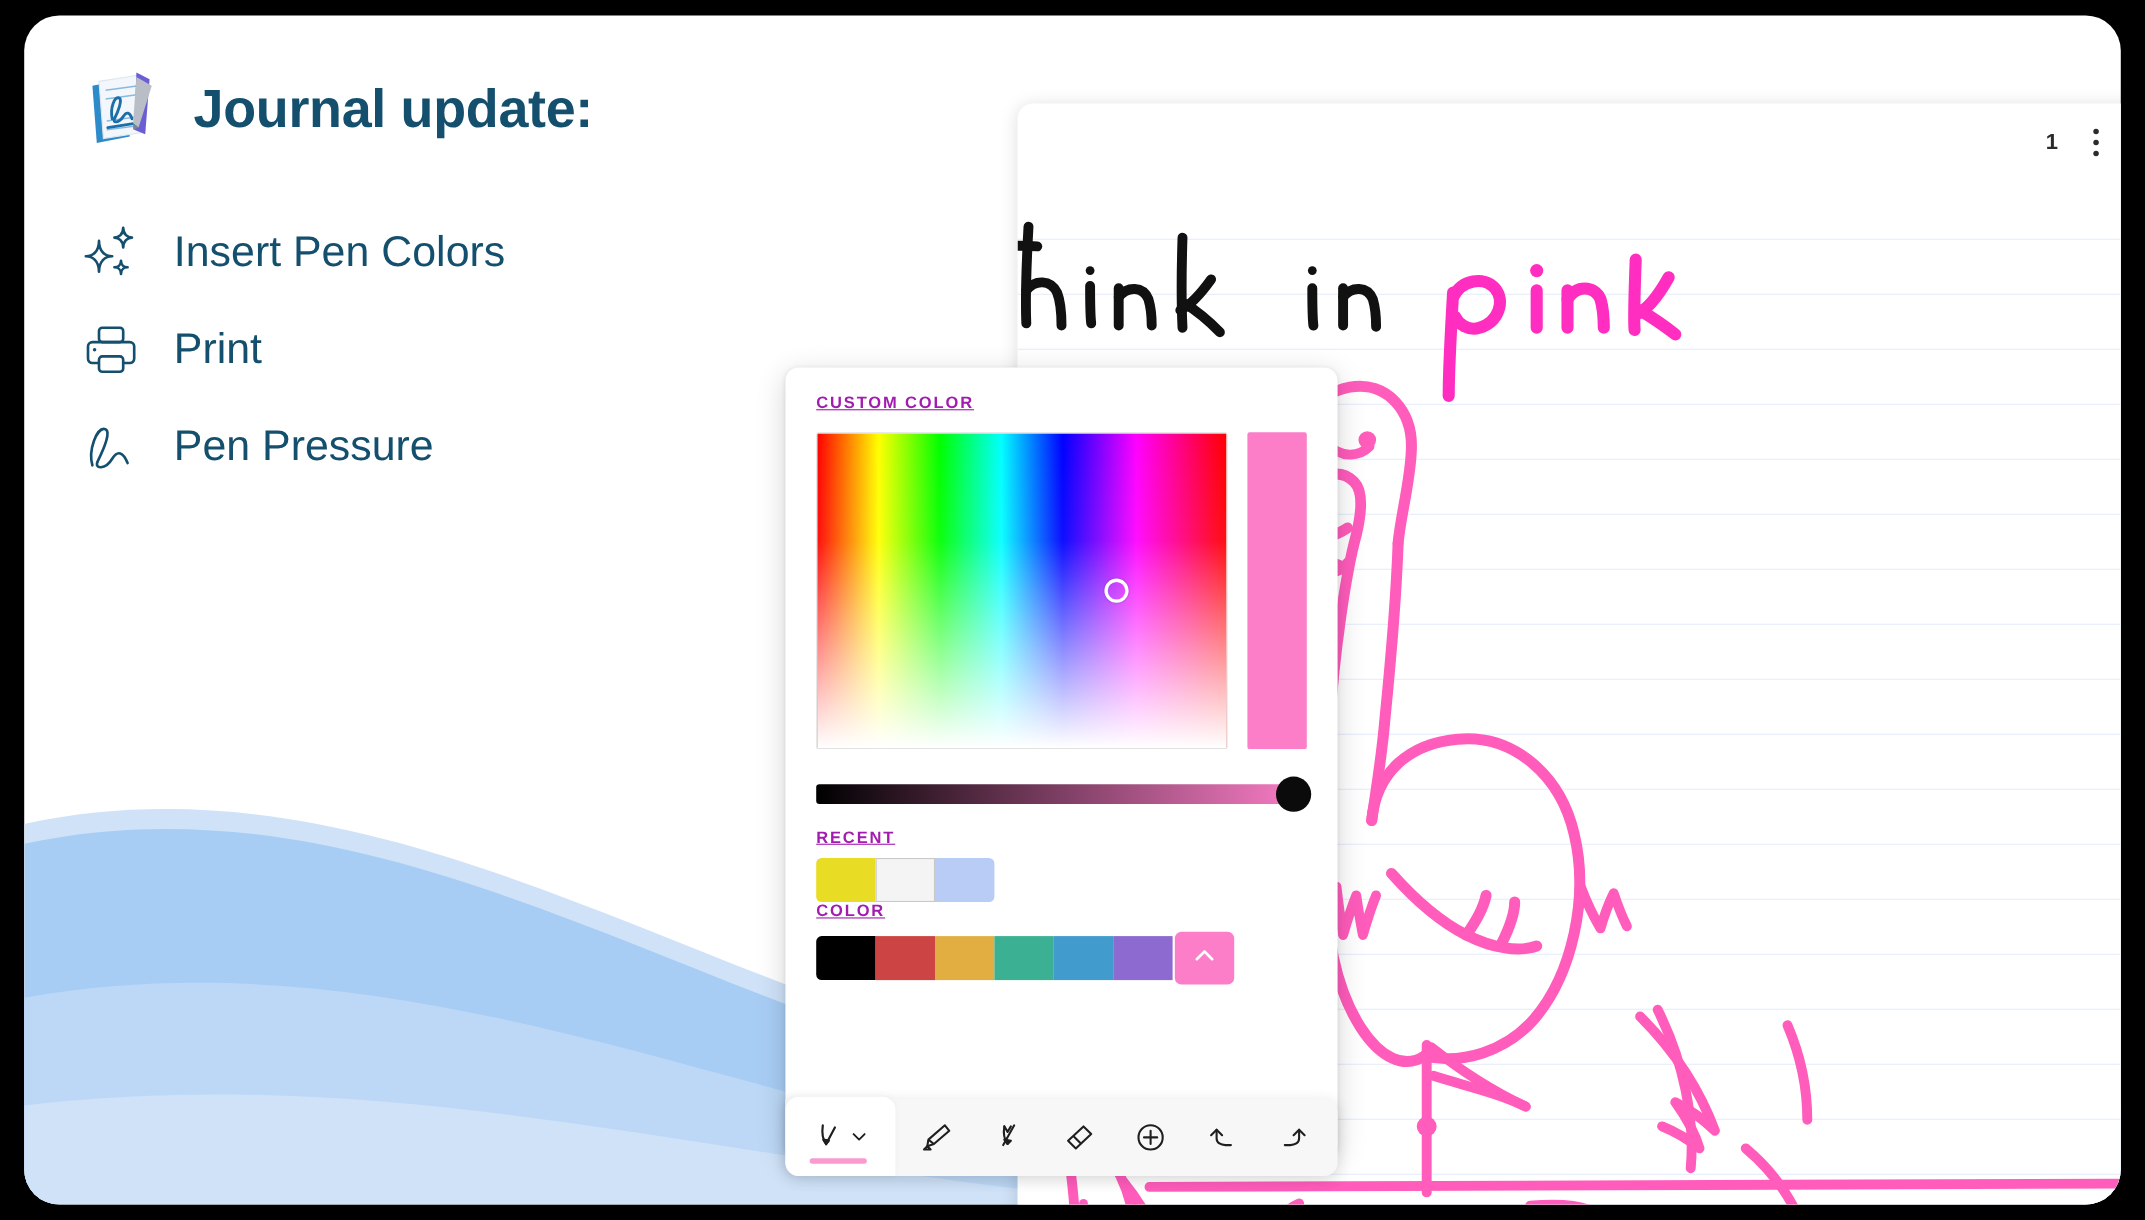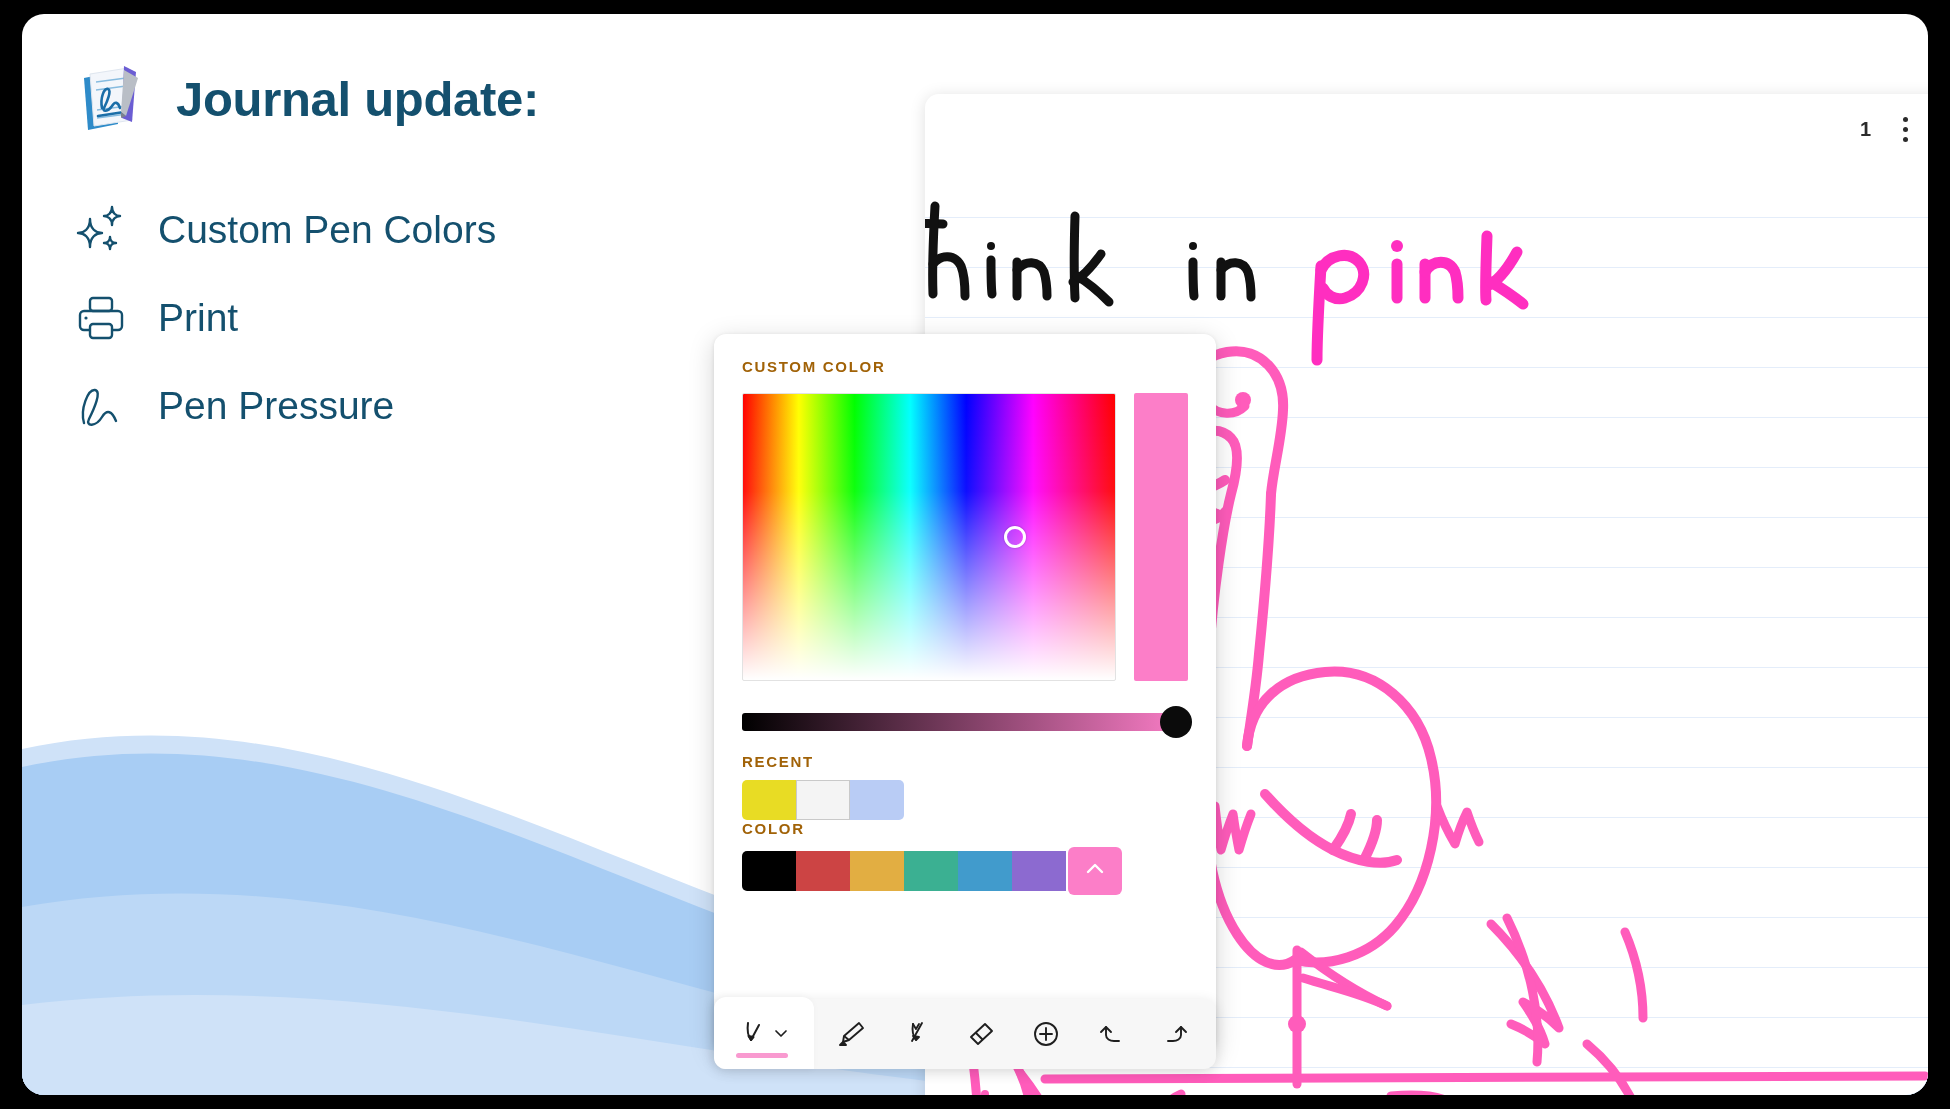--- a/index.html
+++ b/index.html
@@ -15,21 +15,21 @@
     width: 1950px; height: 1109px;
     background: #000;
   }
 
   
   .card {
     position: absolute;
     left: 22px; top: 14px;
     width: 1906px; height: 1081px;
     background: #ffffff;
-    border-radius: 22px;
+    border-radius: 32px;
     overflow: hidden;
   }
 
   
   .waves { position: absolute; left: 0; bottom: 0; width: 100%; height: 560px; }
   .waves svg { display: block; width: 100%; height: 100%; }
 
   
   .promo { position: absolute; left: 52px; top: 48px; width: 720px; z-index: 5; }
 
@@ -84,21 +84,21 @@
     left: 692px; top: 320px;
     width: 502px; height: 718px;
     background: #ffffff;
     border-radius: 12px;
     box-shadow: 0 6px 26px rgba(0,0,0,0.17), 0 1px 4px rgba(0,0,0,0.10);
     z-index: 10;
     padding: 24px 28px 0 28px;
   }
   .section-label {
     font-size: 15px; font-weight: 700; letter-spacing: 1.7px;
-    color: #a16207; text-transform: uppercase;
+    color: #a21caf; text-transform: uppercase; text-decoration: underline;
   }
 
   .sv-row { display: flex; gap: 18px; margin-top: 18px; }
   .sv-square {
     position: relative;
     width: 374px; height: 288px;
     border: 1px solid #e2e2e2;
     border-radius: 2px;
     background:
       linear-gradient(to bottom, rgba(255,255,255,0) 0%, rgba(255,255,255,0.06) 34%, rgba(255,255,255,1) 100%),
@@ -229,21 +229,21 @@
       </div>
 
       <div class="feature">
         <span class="feature-icon">
           <svg viewBox="0 0 54 54" fill="none" stroke="currentColor" stroke-width="2.4" stroke-linejoin="round">
             <path d="M16,44 C16,34 10,30 4,30 C10,30 16,26 16,16 C16,26 22,30 28,30 C22,30 16,34 16,44 Z"></path>
             <path d="M38,22 C38,16 34,13 30,13 C34,13 38,10 38,4 C38,10 42,13 46,13 C42,13 38,16 38,22 Z"></path>
             <path d="M36,46 C36,42 33,40 30,40 C33,40 36,38 36,34 C36,38 39,40 42,40 C39,40 36,42 36,46 Z"></path>
           </svg>
         </span>
-        <span class="feature-label">Custom Pen Colors</span>
+        <span class="feature-label">Insert Pen Colors</span>
       </div>
 
       <div class="feature">
         <span class="feature-icon">
           <svg viewBox="0 0 54 54" fill="none" stroke="currentColor" stroke-width="2.4" stroke-linejoin="round">
             <rect x="16" y="7" width="22" height="13" rx="3"></rect>
             <rect x="6" y="20" width="42" height="19" rx="4"></rect>
             <rect x="16" y="33" width="22" height="14" rx="3" fill="#fff"></rect>
             <circle cx="12" cy="27" r="1.6" fill="currentColor" stroke="none"></circle>
           </svg>

